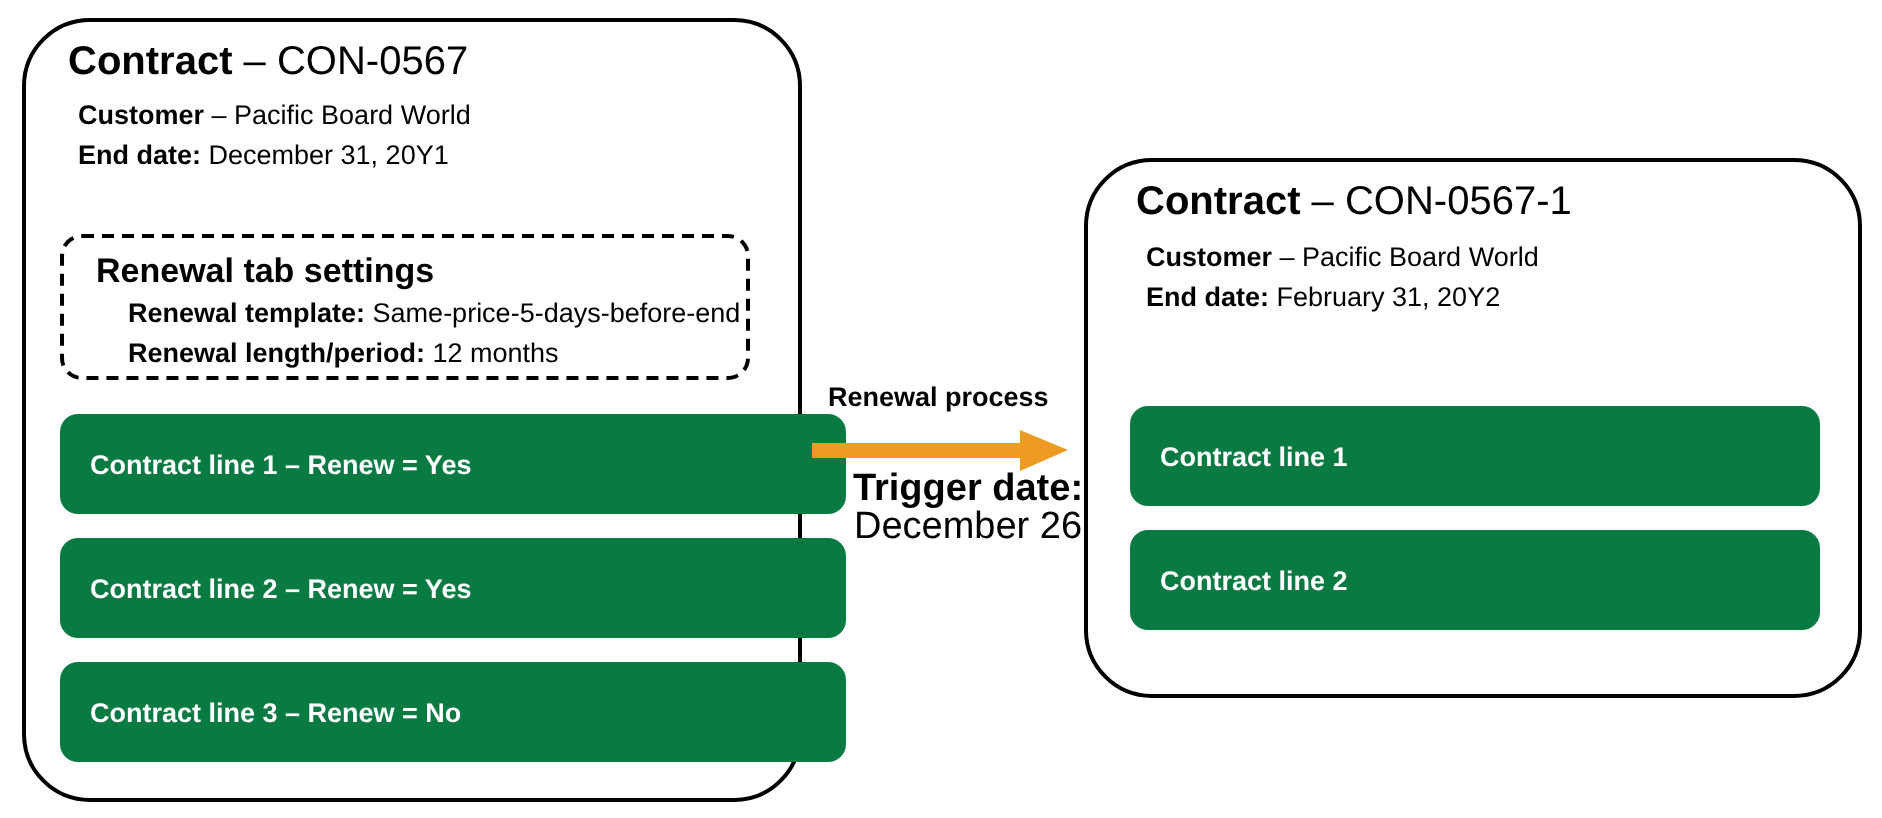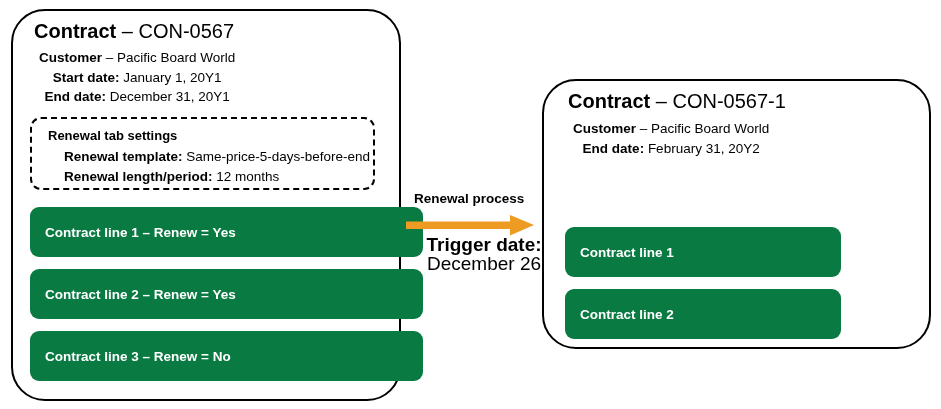--- a/index.html
+++ b/index.html
@@ -45,40 +45,40 @@
     white-space: nowrap;
   }
   .contract-title .b { font-weight: bold; }
 
   .field-list {
     position: absolute;
     font-size: 13.5px;
     line-height: 19.5px;
     white-space: nowrap;
   }
-  .field-list .row { display: block; text-align: center; }
+  .field-list .row { display: block; }
   .field-list .b { font-weight: bold; }
 
   
   #renewal-settings-box {
     position: absolute;
     box-sizing: border-box;
     left: 30px;
     top: 117px;
     width: 345px;
     height: 73px;
     border: 2px dashed #000000;
     border-radius: 11px;
     background: #ffffff;
   }
   #renewal-settings-title {
     position: absolute;
     left: 16px;
     top: 8px;
-    font-size: 13px;
+    font-size: 17px;
     font-weight: bold;
     line-height: 18px;
     white-space: nowrap;
   }
   #renewal-settings-fields {
     position: absolute;
     left: 32px;
     top: 28px;
     font-size: 13.5px;
     line-height: 20px;
@@ -95,21 +95,21 @@
     border-radius: 9px;
     color: #ffffff;
     font-size: 13.5px;
     font-weight: bold;
     display: flex;
     align-items: center;
     padding-left: 15px;
     white-space: nowrap;
   }
   .line-bar.left  { left: 30px;  width: 393px; height: 50px; }
-  .line-bar.right { left: 565px; width: 276px; height: 50px; margin-top: 24px; }
+  .line-bar.right { left: 565px; width: 345px; height: 50px; }
 
   #left-line-1  { top: 207px; }
   #left-line-2  { top: 269px; }
   #left-line-3  { top: 331px; }
   #right-line-1 { top: 203px; }
   #right-line-2 { top: 265px; }
 
   
   #renewal-arrow {
     position: absolute;
@@ -144,21 +144,20 @@
 <body>
 
 <div id="contract-box-left" class="contract-box"></div>
 
 <div class="contract-title" style="left:34px; top:22px;">
   <span class="b">Contract</span><span> – </span><span>CON-0567</span>
 </div>
 
 <div class="field-list" style="left:39px; top:48px;">
   <span class="row"><span class="b">Customer</span><span> – </span><span>Pacific Board World</span></span>
-  <span class="row"><span class="b">Start date</span><span class="b">: </span><span>January 1, 20Y1</span></span>
   <span class="row"><span class="b">End date</span><span class="b">: </span><span>December 31, 20Y1</span></span>
 </div>
 
 <div id="renewal-settings-box">
   <div id="renewal-settings-title">Renewal tab settings</div>
   <div id="renewal-settings-fields">
     <span class="row"><span class="b">Renewal template:</span><span> Same-price-5-days-before-end</span></span>
     <span class="row"><span class="b">Renewal length/period:</span><span> 12 months</span></span>
   </div>
 </div>

